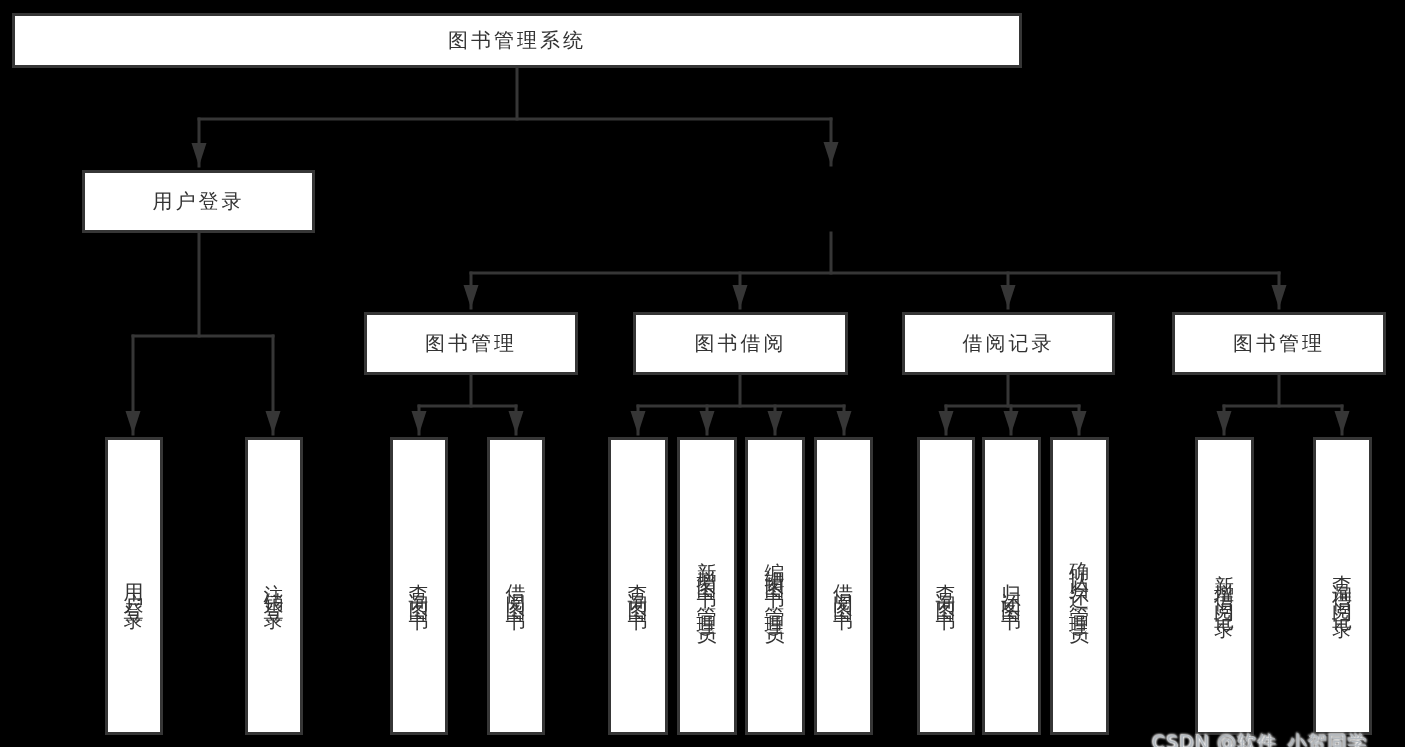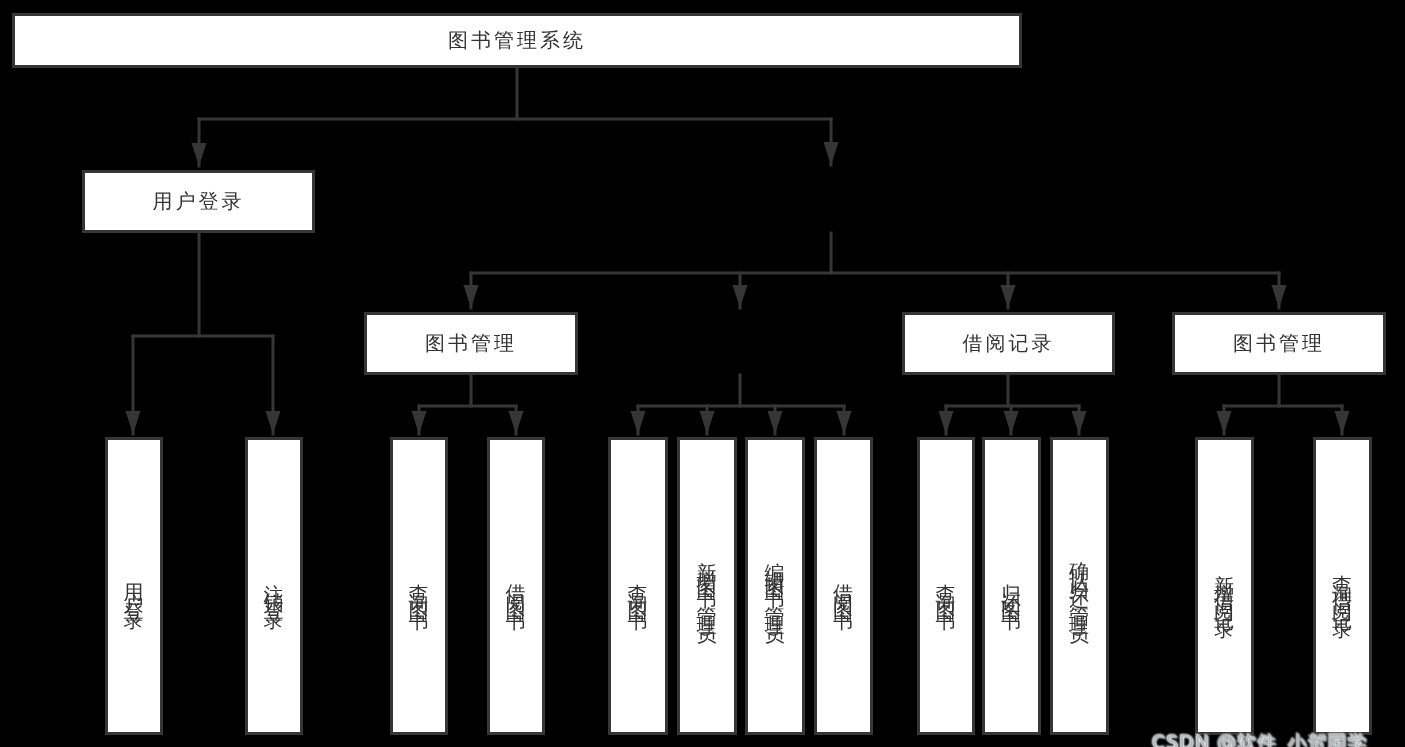--- a/index.html
+++ b/index.html
@@ -136,20 +136,23 @@
     <span class="hlabel">图书管理系统</span>
   </div>
 
   <div class="box n-user-login">
     <span class="hlabel">用户登录</span>
   </div>
 
   <div class="box n-new-book">
     <span class="hlabel">图书管理</span>
   </div>
+  <div class="box n-book-borrow">
+    <span class="hlabel">图书借阅</span>
+  </div>
   <div class="box n-current-borrow">
     <span class="hlabel">借阅记录</span>
   </div>
   <div class="box n-borrow-records">
     <span class="hlabel">图书管理</span>
   </div>
 
   <div class="box leaf l-g1a">
     <span class="vlabel">用户登录</span>
   </div>

